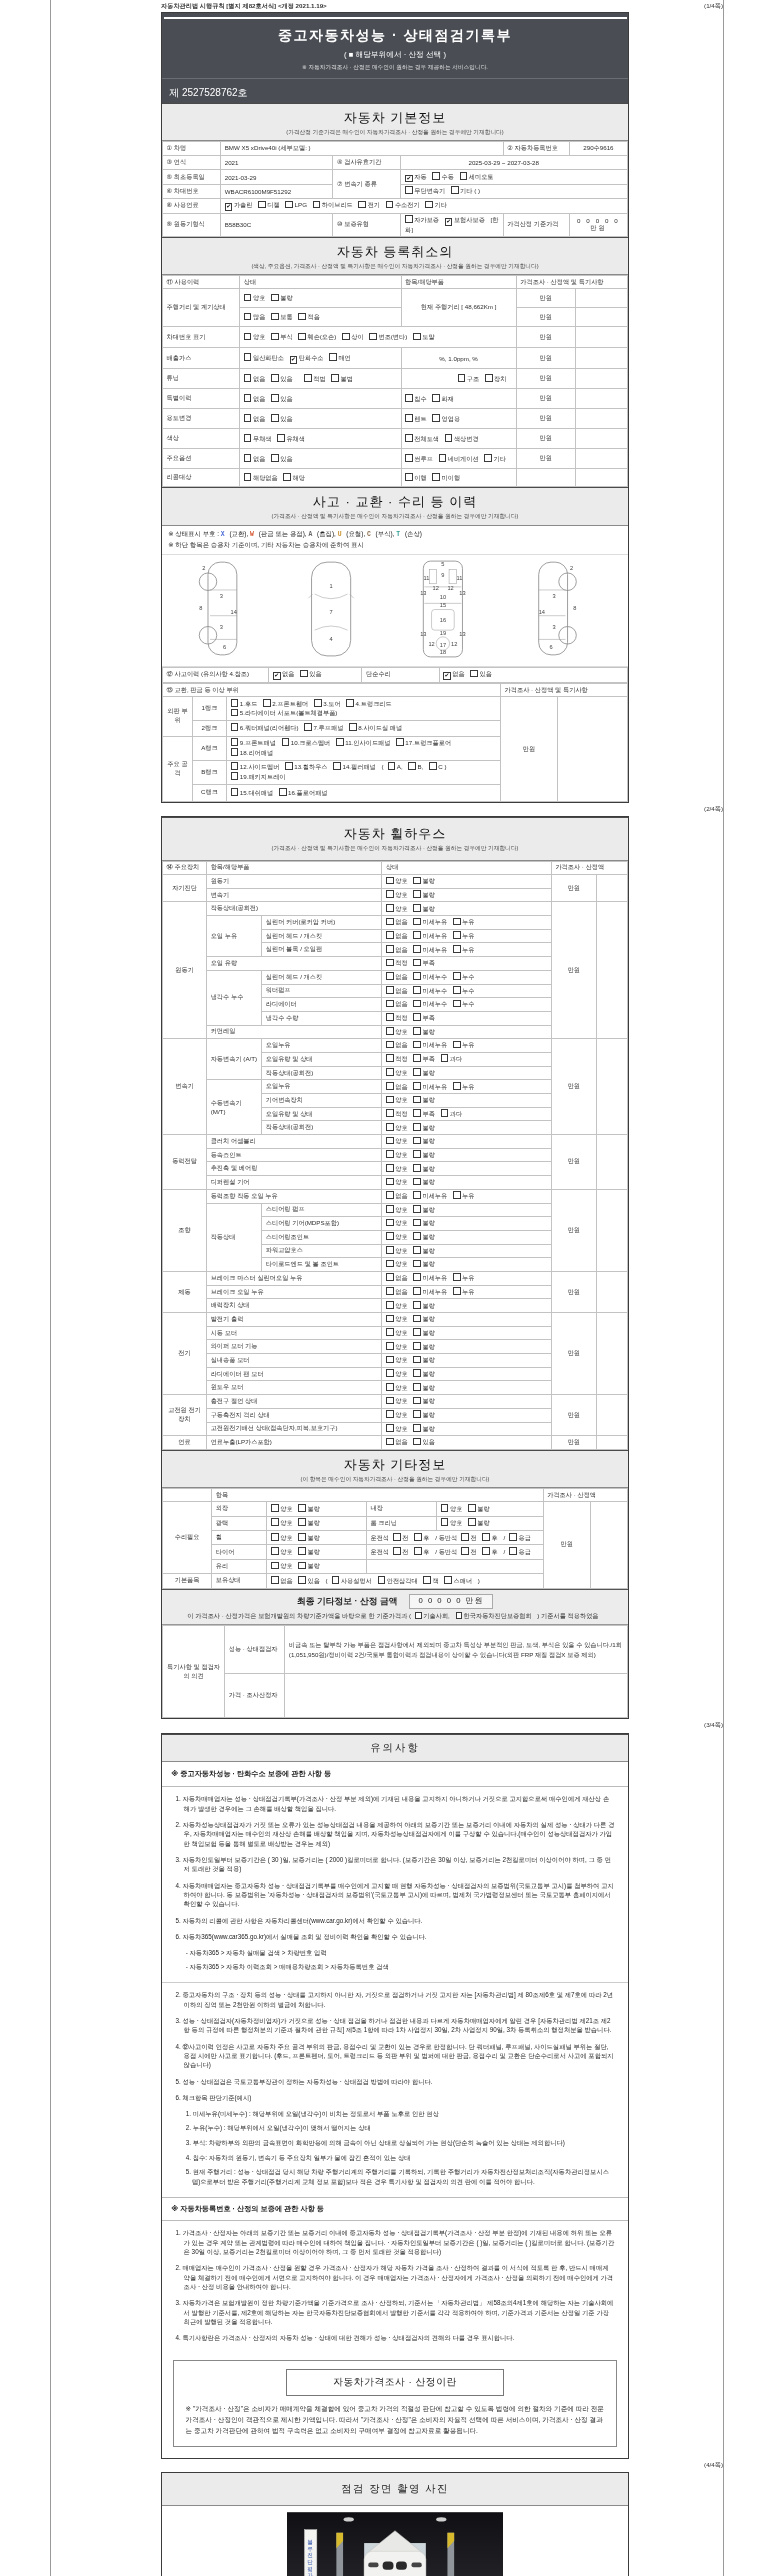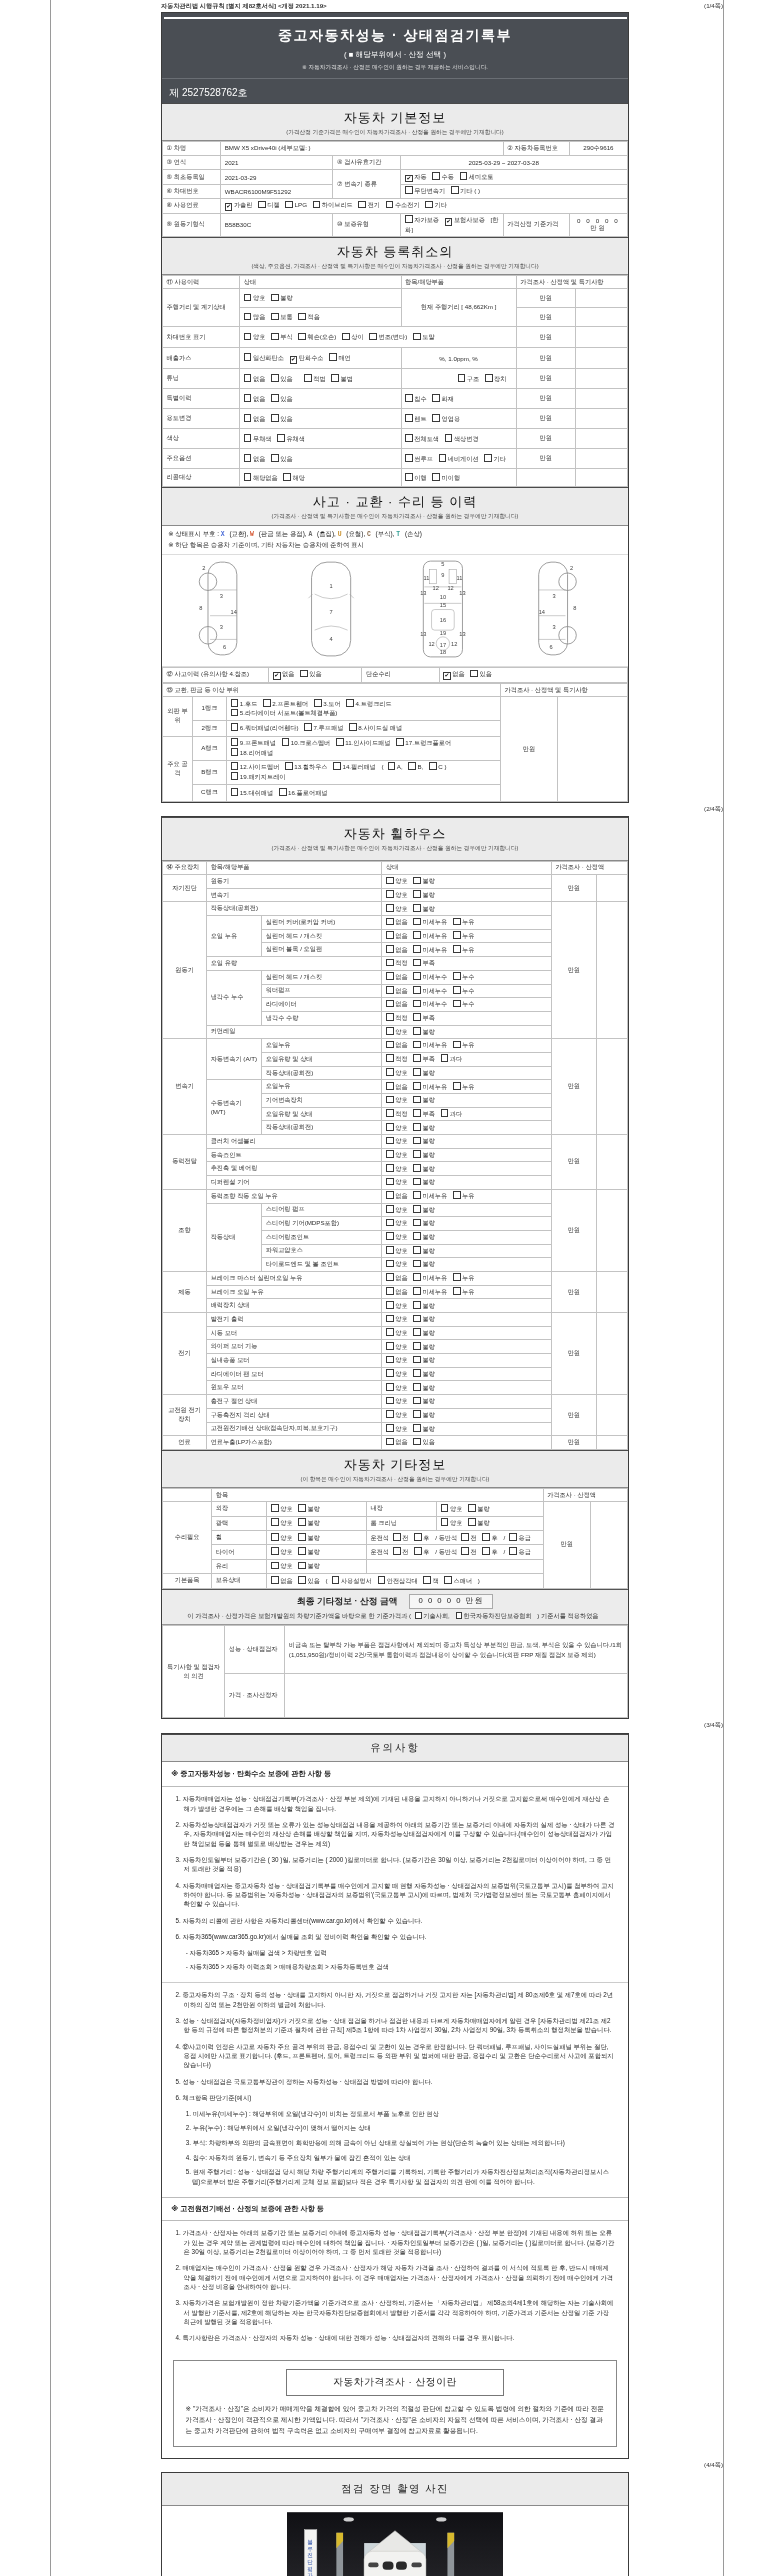--- a/index.html
+++ b/index.html
@@ -734,21 +734,21 @@
     <div class="ni">3.  성능 · 상태점검자(자동차정비업자)가 거짓으로 성능 · 상태 점검을 하거나 점검한 내용과 다르게 자동차매매업자에게 알린 경우 [자동차관리법 제21조 제2항 등의 규정에 따른 행정처분의 기준과 절차에 관한 규칙] 제5조 1항에 따라 1차 사업정지 30일, 2차 사업정지 90일, 3차 등록취소의 행정처분을 받습니다.</div>
     <div class="ni">4.  ⑫사고이력 인정은 사고로 자동차 주요 골격 부위의 판금, 용접수리 및 교환이 있는 경우로 한정합니다. 단 쿼터패널, 루프패널, 사이드실패널 부위는 절단, 용접 시에만 사고로 표기합니다. (후드, 프론트펜더, 도어, 트렁크리드 등 외판 부위 및 범퍼에 대한 판금, 용접수리 및 교환은 단순수리로서 사고에 포함되지 않습니다)</div>
     <div class="ni">5.  성능 · 상태점검은 국토교통부장관이 정하는 자동차성능 · 상태점검 방법에 따라야 합니다.</div>
     <div class="ni">6.  체크항목 판단기준(예시)</div>
     <div class="nsubitem">1.  미세누유(미세누수) : 해당부위에 오일(냉각수)이 비치는 정도로서 부품 노후로 인한 현상</div>
     <div class="nsubitem">2.  누유(누수) : 해당부위에서 오일(냉각수)이 맺혀서 떨어지는 상태</div>
     <div class="nsubitem">3.  부식: 차량하부와 외판의 금속표면이 화학반응에 의해 금속이 아닌 상태로 상실되어 가는 현상(단순히 녹슬어 있는 상태는 제외합니다)</div>
     <div class="nsubitem">4.  침수: 자동차의 원동기, 변속기 등 주요장치 일부가 물에 잠긴 흔적이 있는 상태</div>
     <div class="nsubitem">5.  현재 주행거리 : 성능 · 상태점검 당시 해당 차량 주행거리계의 주행거리를 기록하되, 기록한 주행거리가 자동차전산정보처리조직(자동차관리정보시스템)으로부터 받은 주행거리(주행거리계 교체 정보 포함)보다 적은 경우 특기사항 및 점검자의 의견 란에 이를 적어야 합니다.</div>
   </div>
-  <div class="nsub2">※ 고전원전기배선 · 산정의 보증에 관한 사항 등</div>
+  <div class="nsub2">※ 자동차등록번호 · 산정의 보증에 관한 사항 등</div>
   <div class="nbody">
     <div class="ni">1.  가격조사 · 산정자는 아래의 보증기간 또는 보증거리 이내에 중고자동차 성능 · 상태점검기록부(가격조사 · 산정 부분 한정)에 기재된 내용에 허위 또는 오류가 있는 경우 계약 또는 관계법령에 따라 매수인에 대하여 책임을 집니다.  · 자동차인도일부터 보증기간은 (      )일, 보증거리는 (      )킬로미터로 합니다. (보증기간은 30일 이상, 보증거리는 2천킬로미터 이상이어야 하며, 그 중 먼저 도래한 것을 적용합니다)</div>
     <div class="ni">2.  매매업자는 매수인이 가격조사 · 산정을 원할 경우 가격조사 · 산정자가 해당 자동차 가격을 조사 · 산정하여 결과를 이 서식에 적도록 한 후, 반드시 매매계약을 체결하기 전에 매수인에게 서면으로 고지하여야 합니다. 이 경우 매매업자는 가격조사 · 산정자에게 가격조사 · 산정을 의뢰하기 전에 매수인에게 가격조사 · 산정 비용을 안내하여야 합니다.</div>
     <div class="ni">3.  자동차가격은 보험개발원이 정한 차량기준가액을 기준가격으로 조사 · 산정하되, 기준서는 「자동차관리법」 제58조의4제1호에 해당하는 자는 기술사회에서 발행한 기준서를, 제2호에 해당하는 자는 한국자동차진단보증협회에서 발행한 기준서를 각각 적용하여야 하며, 기준가격과 기준서는 산정일 기준 가장 최근에 발행된 것을 적용합니다.</div>
     <div class="ni">4.  특기사항란은 가격조사 · 산정자의 자동차 성능 · 상태에 대한 견해가 성능 · 상태점검자의 견해와 다를 경우 표시합니다.</div>
   </div>
   <div class="definewrap">
     <div class="definetitle">자동차가격조사 · 산정이란</div>
     <div class="definetext">※ "가격조사 · 산정"은 소비자가 매매계약을 체결함에 있어 중고차 가격의 적절성 판단에 참고할 수 있도록 법령에 의한 절차와 기준에 따라 전문 가격조사 · 산정인이 객관적으로 제시한 가액입니다. 따라서 "가격조사 · 산정"은 소비자의 자율적 선택에 따른 서비스이며, 가격조사 · 산정 결과는 중고차 가격판단에 관하여 법적 구속력은 없고 소비자의 구매여부 결정에 참고자료로 활용됩니다.</div>
   </div>

